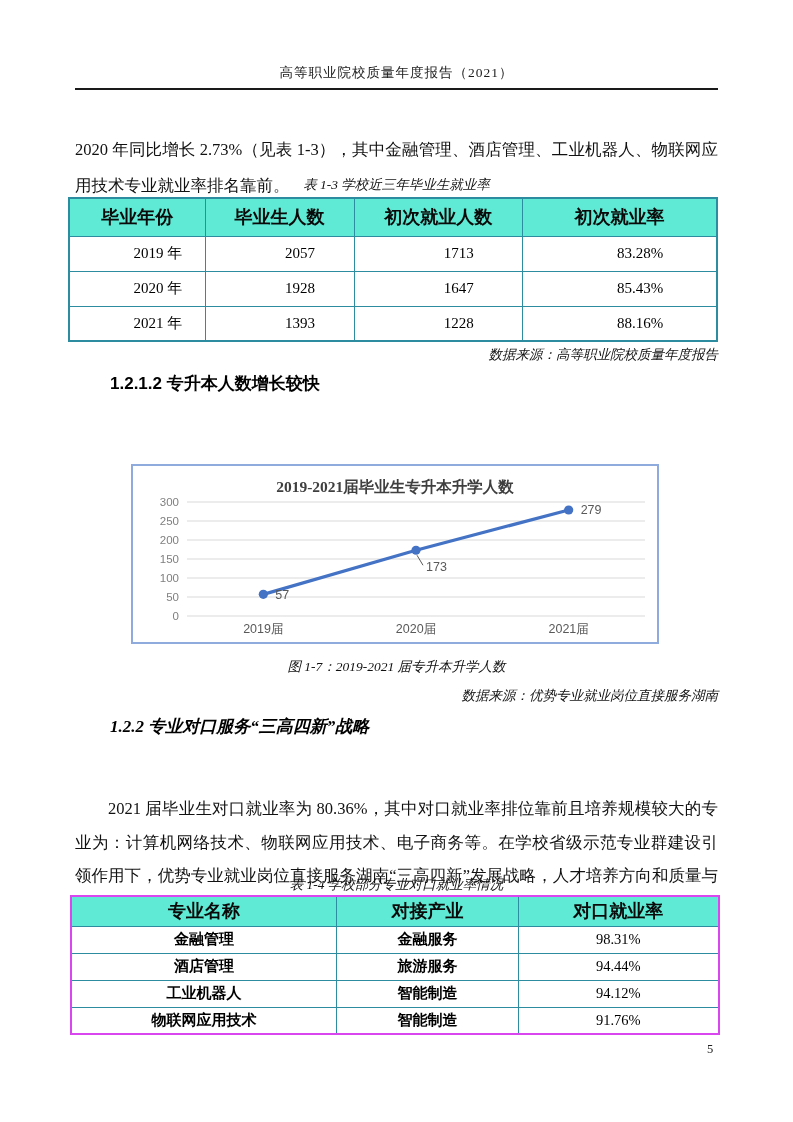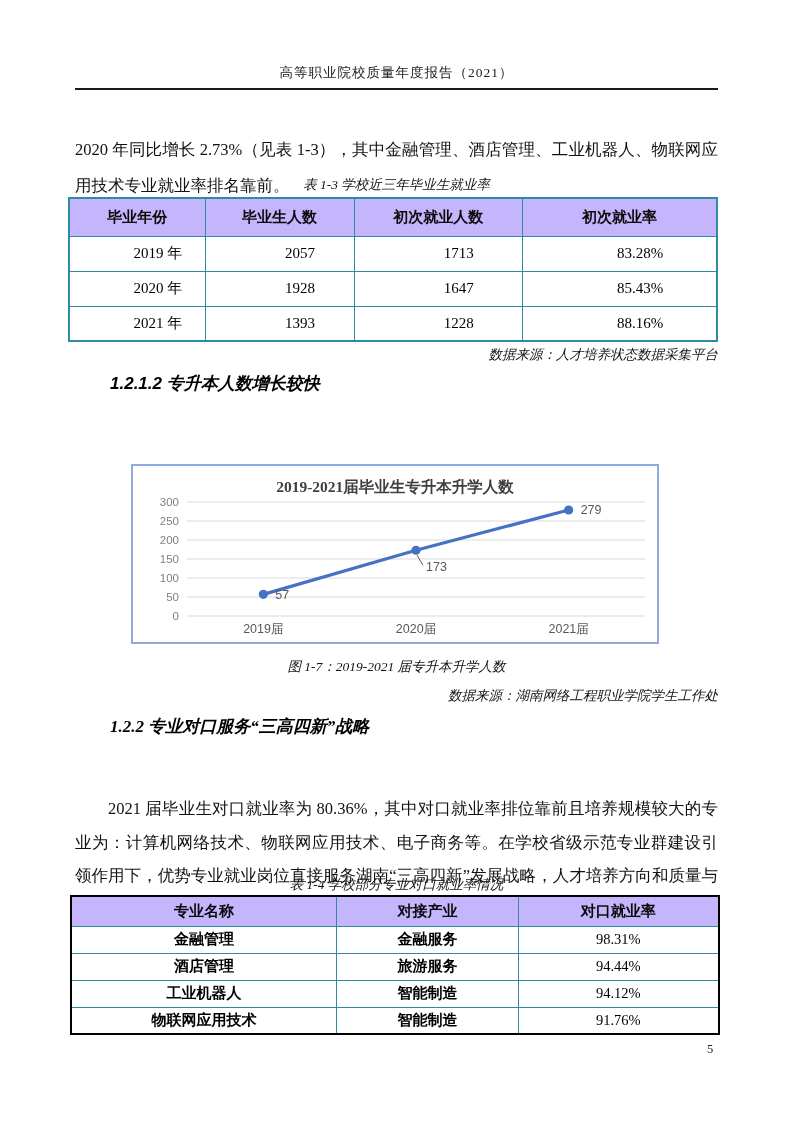--- a/index.html
+++ b/index.html
@@ -49,41 +49,41 @@
     font-size: 13.5px; font-style: italic;
     color: #111;
   }
   .src1 { top: 346px; }
   .src2 { top: 687px; }
   .heading {
     left: 110px; width: 610px;
     font-size: 17px; font-weight: 700;
     color: #000;
   }
-  .h1212 { top: 372px; font-family: "Liberation Sans", "DejaVu Sans", sans-serif; font-style: italic; }
+  .h1212 { top: 372px; font-family: "Liberation Sans", "DejaVu Sans", sans-serif; }
   .h122  { top: 715px; font-style: italic; font-family: "Liberation Serif", "DejaVu Serif", serif; }
   
   table.rpt {
     border-collapse: collapse;
     table-layout: fixed;
   }
   table.rpt td, table.rpt th {
     border: 1px solid #2e8ca0;
     text-align: center; vertical-align: middle;
     overflow: hidden; white-space: nowrap;
   }
   table.rpt th {
-    background: #c4b5fd;
+    background: #5eead4;
     font-family: "Liberation Sans", "DejaVu Sans", sans-serif;
-    font-weight: 700; font-size: 15px; color: #0a0a0a;
+    font-weight: 700; font-size: 18px; color: #0a0a0a;
   }
   .t13 { top: 197px; left: 68px; width: 650px; border: 2px solid #2e8ca0; }
   .t13 th { height: 38px; }
   .t13 td { height: 35px; font-size: 15px; font-family: "Liberation Serif", "DejaVu Serif", serif; padding-left: 41px; }
-  .t14 { top: 895px; left: 70px; width: 650px; border: 2px solid #000000; }
+  .t14 { top: 895px; left: 70px; width: 650px; border: 2px solid #d946ef; }
   .t14 th { height: 30px; }
   .t14 td { height: 27px; }
   .t14 td.hei {
     font-family: "Liberation Sans", "DejaVu Sans", sans-serif;
     font-weight: 700; font-size: 15px;
   }
   .t14 td.num { font-size: 14.5px; font-family: "Liberation Serif", "DejaVu Serif", serif; }
   
   .chart-box {
     top: 464px; left: 131px; width: 528px; height: 180px;
@@ -137,21 +137,21 @@
     </tr>
     <tr>
       <td>2021 年</td>
       <td>1393</td>
       <td>1228</td>
       <td>88.16%</td>
     </tr>
   </tbody>
     </table>
 
-  <div class="abs source-note src1">数据来源：人才培养状态数据采集平台</div>
+  <div class="abs source-note src1">数据来源：高等职业院校质量年度报告</div>
 
   <div class="abs heading h1212">1.2.1.2 专升本人数增长较快</div>
 
 
   <div class="abs chart-box" id="chart">
       <svg viewBox="0 0 524 176">
         <text x="262" y="26" text-anchor="middle" font-size="15.5" font-weight="bold" fill="#3f3f3f" font-family="&quot;Liberation Serif&quot;,&quot;DejaVu Serif&quot;,serif">2019-2021届毕业生专升本升学人数</text>
         <line x1="54" y1="150" x2="512" y2="150" stroke="#d9d9d9" stroke-width="1"></line>
         <text x="46" y="154" text-anchor="end" font-size="11.5" fill="#7f7f7f" font-family="&quot;Liberation Sans&quot;,&quot;DejaVu Sans&quot;,sans-serif">0</text>
         <line x1="54" y1="131" x2="512" y2="131" stroke="#d9d9d9" stroke-width="1"></line>
@@ -174,21 +174,21 @@
         <text x="142.33333333333331" y="132.84" font-size="12.5" fill="#595959" font-family="&quot;Liberation Sans&quot;,&quot;DejaVu Sans&quot;,sans-serif">57</text>
         <circle cx="283" cy="84.26" r="4.6" fill="#4472c4"></circle>
         <line x1="284" y1="89.26" x2="290" y2="99.26" stroke="#595959" stroke-width="1"></line>
         <text x="293" y="105.26" font-size="12.5" fill="#595959" font-family="&quot;Liberation Sans&quot;,&quot;DejaVu Sans&quot;,sans-serif">173</text>
         <circle cx="435.6666666666667" cy="43.97999999999999" r="4.6" fill="#4472c4"></circle>
         <text x="447.6666666666667" y="48.47999999999999" font-size="12.5" fill="#595959" font-family="&quot;Liberation Sans&quot;,&quot;DejaVu Sans&quot;,sans-serif">279</text>
       </svg>
     </div>
 
   <div class="abs caption cap-fig">图 1-7：2019-2021 届专升本升学人数</div>
-  <div class="abs source-note src2">数据来源：湖南网络工程职业学院学生工作处</div>
+  <div class="abs source-note src2">数据来源：优势专业就业岗位直接服务湖南</div>
 
   <div class="abs heading h122">1.2.2 专业对口服务“三高四新”战略</div>
 
   <div class="abs body-par par3">2021 届毕业生对口就业率为 80.36%，其中对口就业率排位靠前且培养规模较大的专业为：计算机网络技术、物联网应用技术、电子商务等。在学校省级示范专业群建设引领作用下，优势专业就业岗位直接服务湖南“三高四新”发展战略，人才培养方向和质量与地方产业适配性进一步提高（见表 1-4）。</div>
 
   <div class="abs caption cap-t14">表 1-4  学校部分专业对口就业率情况</div>
 
   <table class="abs rpt t14">
     <colgroup>
       <col style="width:41%">

